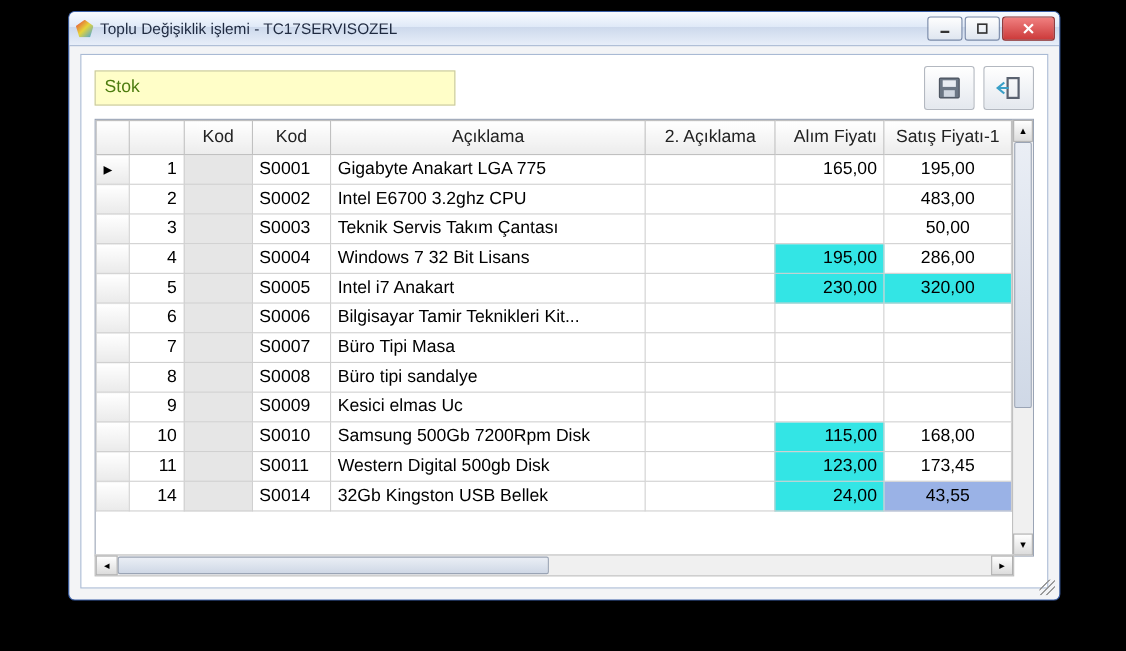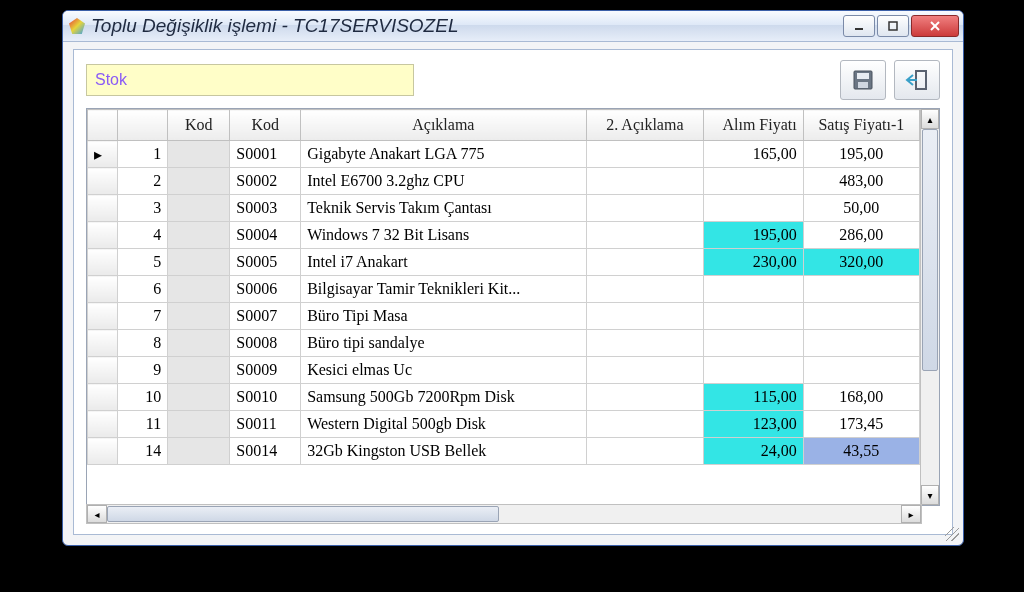--- a/index.html
+++ b/index.html
@@ -35,23 +35,22 @@
     border-bottom: 1px solid #a9bad4;
   }
   .app-icon {
     width: 16px; height: 16px;
     margin-right: 6px;
     background: linear-gradient(135deg, #e63a3a 0%, #e6d43a 50%, #3a9fe6 100%);
     clip-path: polygon(50% 0%, 100% 35%, 80% 100%, 20% 100%, 0% 35%);
   }
   .title-text {
     color: #1f2a40;
-    font-size: 19px;
+    font-size: 14px;
     flex: 1;
-    font-style: italic;
   }
   .win-controls { display: flex; }
   .win-btn {
     width: 30px; height: 20px;
     margin-left: 2px;
     border: 1px solid #7a8aa8;
     border-radius: 3px;
     background: linear-gradient(to bottom, #fefefe, #dfe6f0);
     display: flex; align-items: center; justify-content: center;
     font-size: 11px;
@@ -76,21 +75,21 @@
     display: flex;
     align-items: center;
     padding: 10px 12px 8px 12px;
   }
   .stok-field {
     width: 310px; height: 30px;
     background: #fffec8;
     border: 1px solid #c7c7a0;
     padding: 0 8px;
     font-size: 16px;
-    color: #8b5cf6;
+    color: #4d7c0f;
     display: flex; align-items: center;
   }
   .toolbar-spacer { flex: 1; }
   .tool-btn {
     width: 44px; height: 38px;
     margin-left: 8px;
     border: 1px solid #b3b8c0;
     background: linear-gradient(to bottom, #ffffff, #e4e8ee);
     border-radius: 3px;
     display: flex; align-items: center; justify-content: center;
@@ -101,21 +100,20 @@
     position: absolute;
     left: 12px; right: 12px; top: 58px; bottom: 10px;
     border: 1px solid #9aa4b5;
     background: #fff;
     display: flex;
   }
   .grid-scroll {
     flex: 1;
     overflow: hidden;
     position: relative;
-    font-family: Liberation Serif, serif;
   }
   table.grid {
     border-collapse: collapse;
     width: 100%;
     font-size: 16px;
   }
   table.grid th {
     background: linear-gradient(to bottom, #fff, #ececec);
     border: 1px solid #c0c0c0;
     font-weight: normal;

